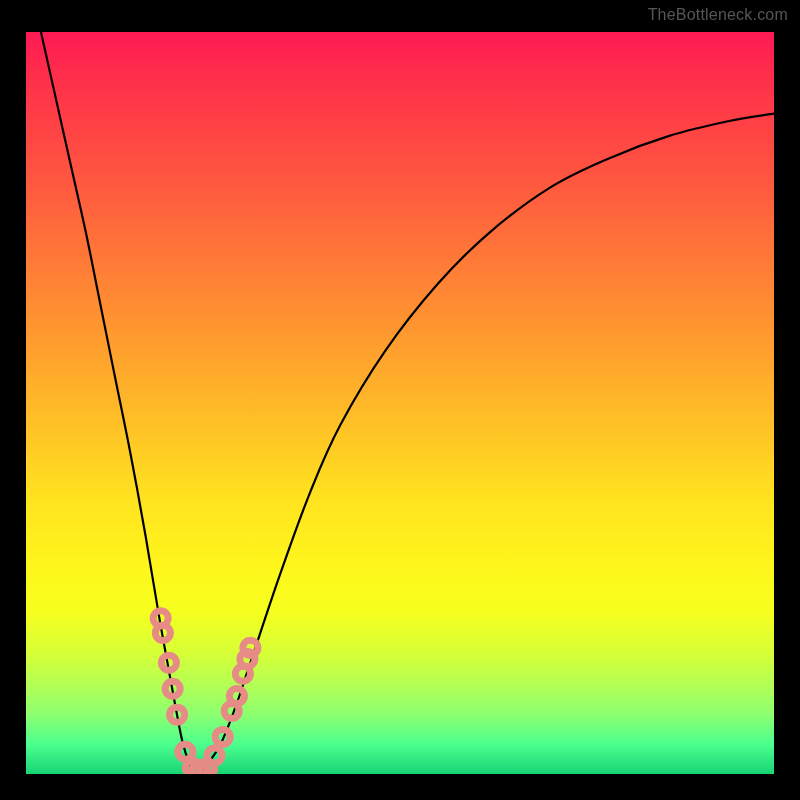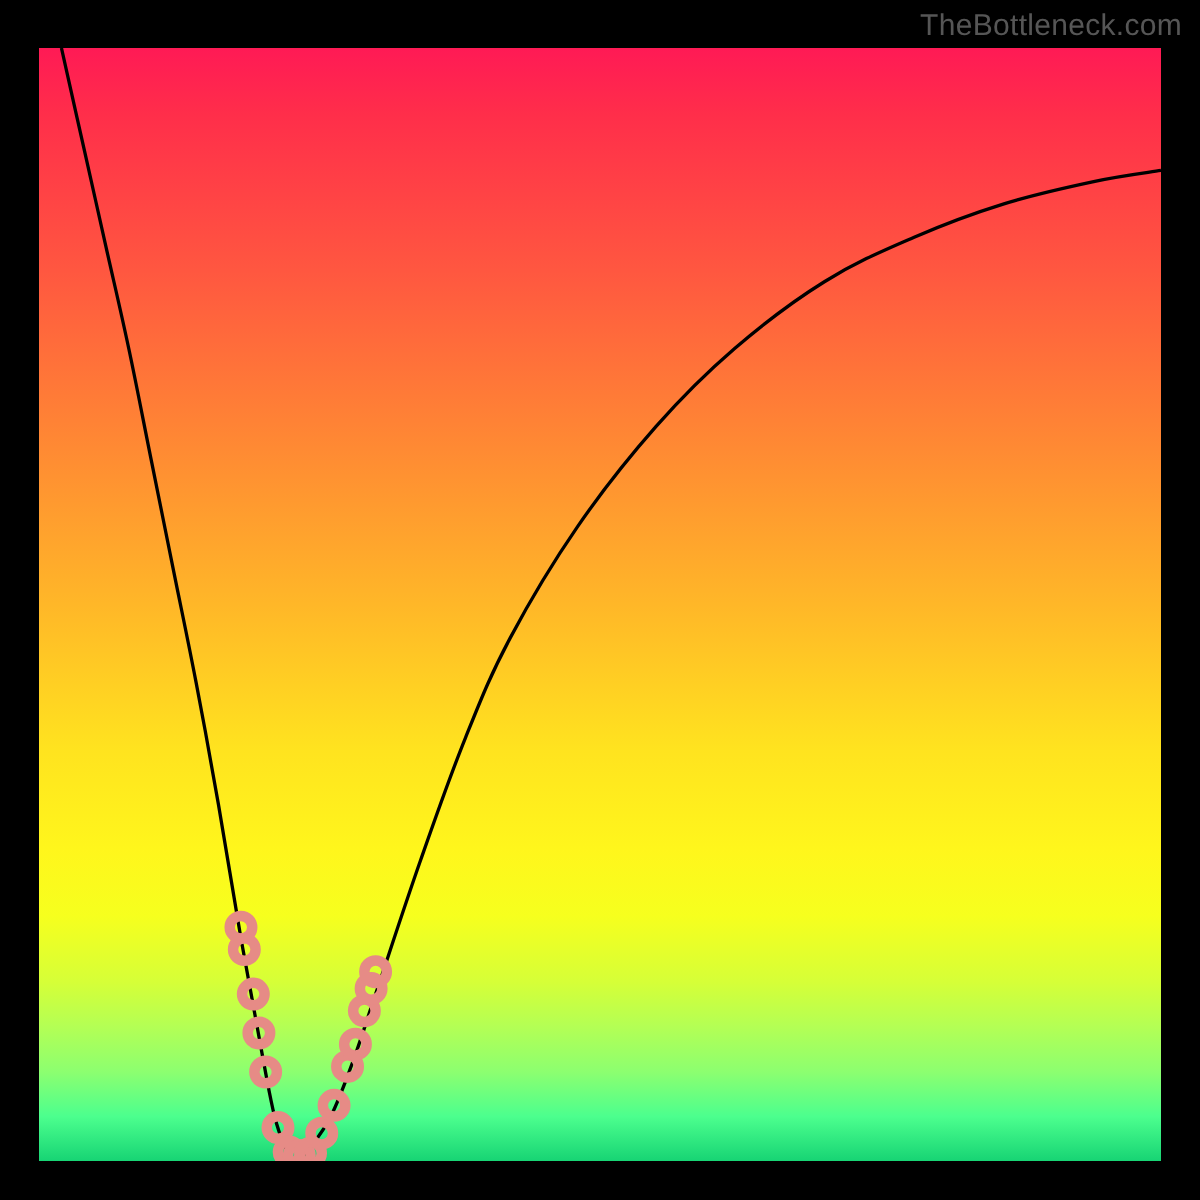--- a/index.html
+++ b/index.html
@@ -8,21 +8,21 @@
     position: relative;
     width: 800px;
     height: 800px;
     background: #000;
   }
   .watermark {
     position: absolute;
     top: 6px;
     right: 12px;
     font-family: Arial, Helvetica, sans-serif;
-    font-size: 20px;
+    font-size: 16px;
     font-weight: 500;
     color: #565656;
     letter-spacing: 0.2px;
     z-index: 10;
   }
   .plot-frame {
     position: absolute;
     left: 26px;
     top: 32px;
     width: 748px;

